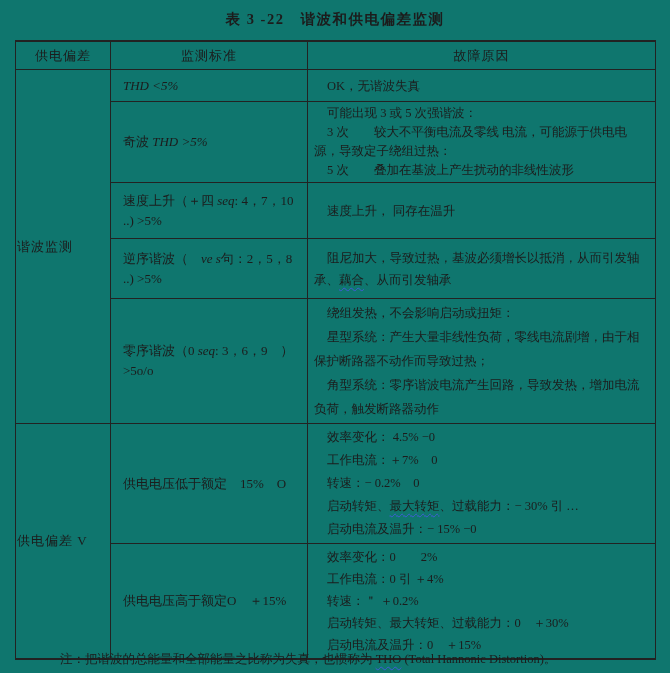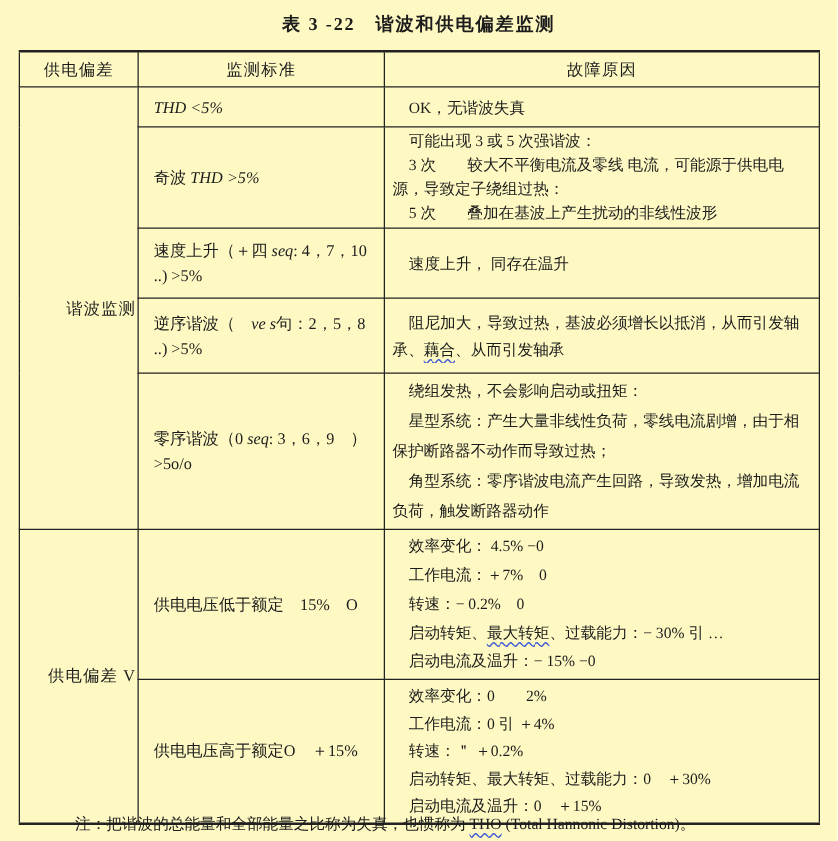--- a/index.html
+++ b/index.html
@@ -1,32 +1,32 @@
 <!DOCTYPE html>
 <html><head>
 <meta charset="utf-8">
 <style>
   html,body { margin:0; padding:0; background:#ffffff; }
   .page {
-    position:relative; width:670px; height:673px; background:#fef9c3;
+    position:relative; width:670px; height:673px; background:#0f766e;
     font-family:"Liberation Serif","DejaVu Serif",serif;
     color:#1c1c1c; overflow:hidden;
   }
   .title {
     position:absolute; top:10px; left:0; width:100%;
     text-align:center; font-size:14.5px; font-weight:bold; letter-spacing:1.5px;
   }
   table.doc {
     position:absolute; left:15px; top:40px; width:640px;
     border-collapse:collapse; table-layout:fixed;
     border:1px solid #222; border-top:2px solid #222; border-bottom:2px solid #222;
   }
   td { border:1px solid #222; font-size:13px; vertical-align:middle; overflow:hidden; }
   td.h { text-align:center; height:25px; font-size:13px; letter-spacing:1px; }
-  td.param { text-align:right; font-size:13px; letter-spacing:1px; }
+  td.param { text-align:left; font-size:13px; letter-spacing:1px; }
   td.std { padding:2px 8px 2px 12px; line-height:20px;margin-top:18px; }
   td.cause { padding:2px 8px 2px 6px; font-size:12.5px; }
   td.cause p { margin:0; text-indent:13px; }
   td.cause.single { line-height:18px; }
   tr.r1 { height:32px; }
   tr.r2 { height:80px; }  tr.r2 td.cause p { line-height:19px; }
   tr.r3 { height:56px; }
   tr.r4 { height:60px; }  tr.r4 td.cause p { line-height:22px; }
   tr.r5 { height:120px; } tr.r5 td.cause p { line-height:24px; }
   tr.r6 { height:118px; } tr.r6 td.cause p { line-height:23px; }

